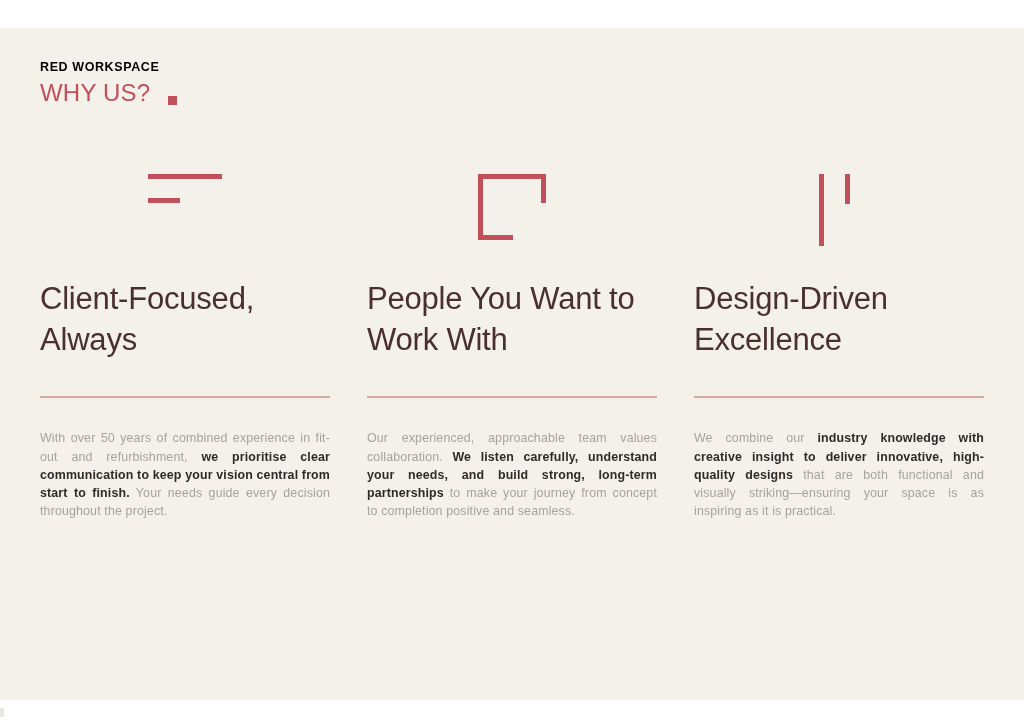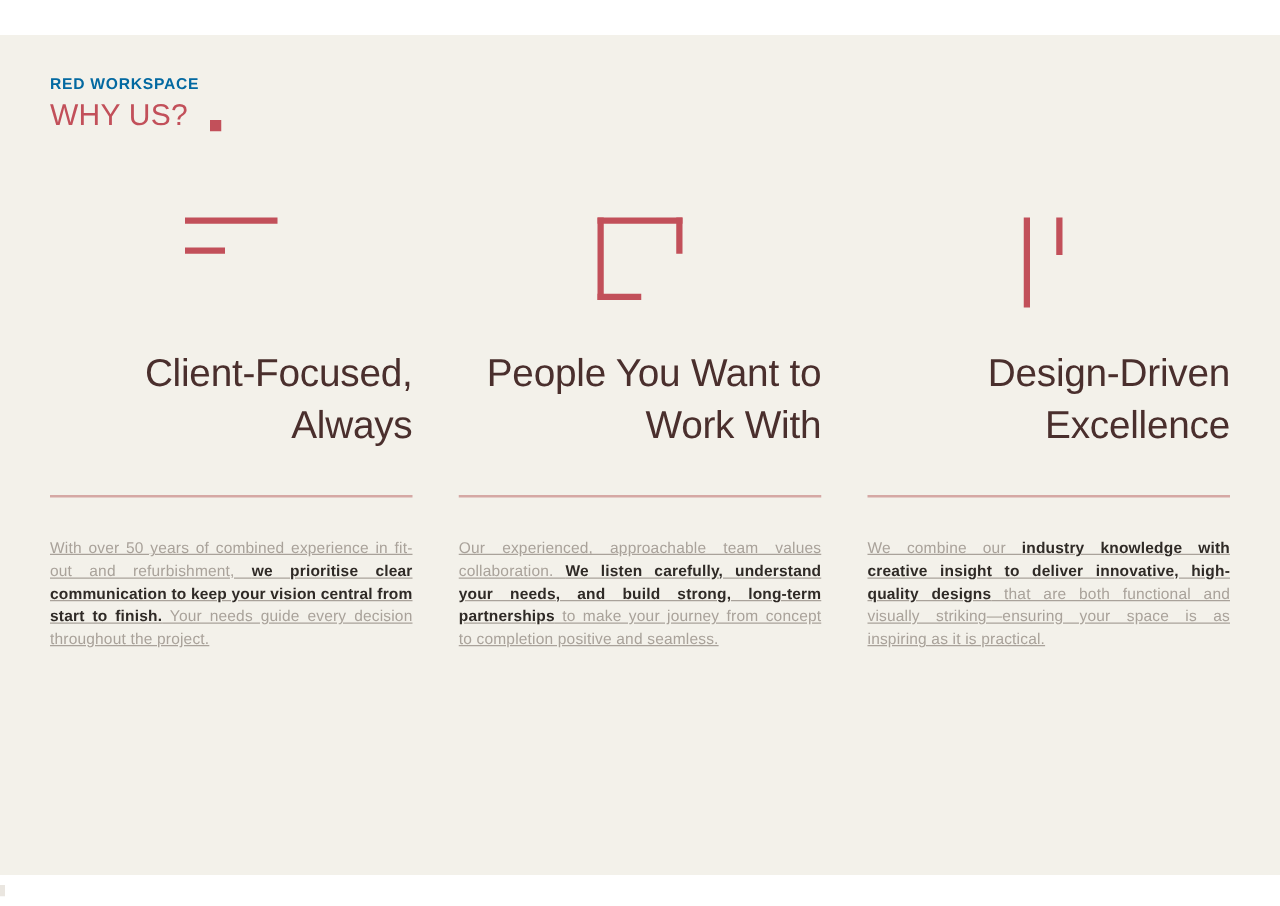--- a/index.html
+++ b/index.html
@@ -29,21 +29,21 @@
   
   .header {
     position: absolute;
     left: 40px;
     top: 33px;
   }
   .eyebrow {
     font-family: "Liberation Sans", sans-serif;
     font-size: 12.5px;
     letter-spacing: 0.6px;
-    color: #0369a1;
+    color: #000000;
     font-weight: 600;
     line-height: 1;
     margin: 0 0 7px 0;
     white-space: nowrap;
   }
   .title-row {
     display: flex;
     align-items: flex-end;
   }
   .title {
@@ -127,41 +127,40 @@
   .icon-bracket .b-top    { left: 0;  top: 0;   width: 68px; height: 5px; }
   .icon-bracket .b-right  { right: 0; top: 0;   width: 5px;  height: 29px; }
   .icon-bracket .b-bottom { left: 0;  bottom: 0;width: 35px; height: 5px; }
 
   .heading {
     font-family: "Liberation Sans", sans-serif;
     font-size: 31px;
     font-weight: 400;
     line-height: 1.33;
     color: #4a2f2d;
-    text-align: right;
+    text-align: left;
     margin: 0;
     letter-spacing: -0.2px;
   }
 
   .divider {
     height: 2px;
     background: #d5a8a4;
     margin-top: 36px;
     width: 100%;
   }
 
   .body-text {
     font-family: "Liberation Sans", sans-serif;
     font-size: 12.4px;
     line-height: 1.47;
     color: #a9a29a;
     text-align: justify;
     margin: 31px 0 0 0;
     letter-spacing: 0.15px;
-    text-decoration: underline;
   }
   .body-text b {
     color: #2f2a26;
     font-weight: 700;
   }
 
   
   .edge-mark {
     position: absolute;
     left: 0;

